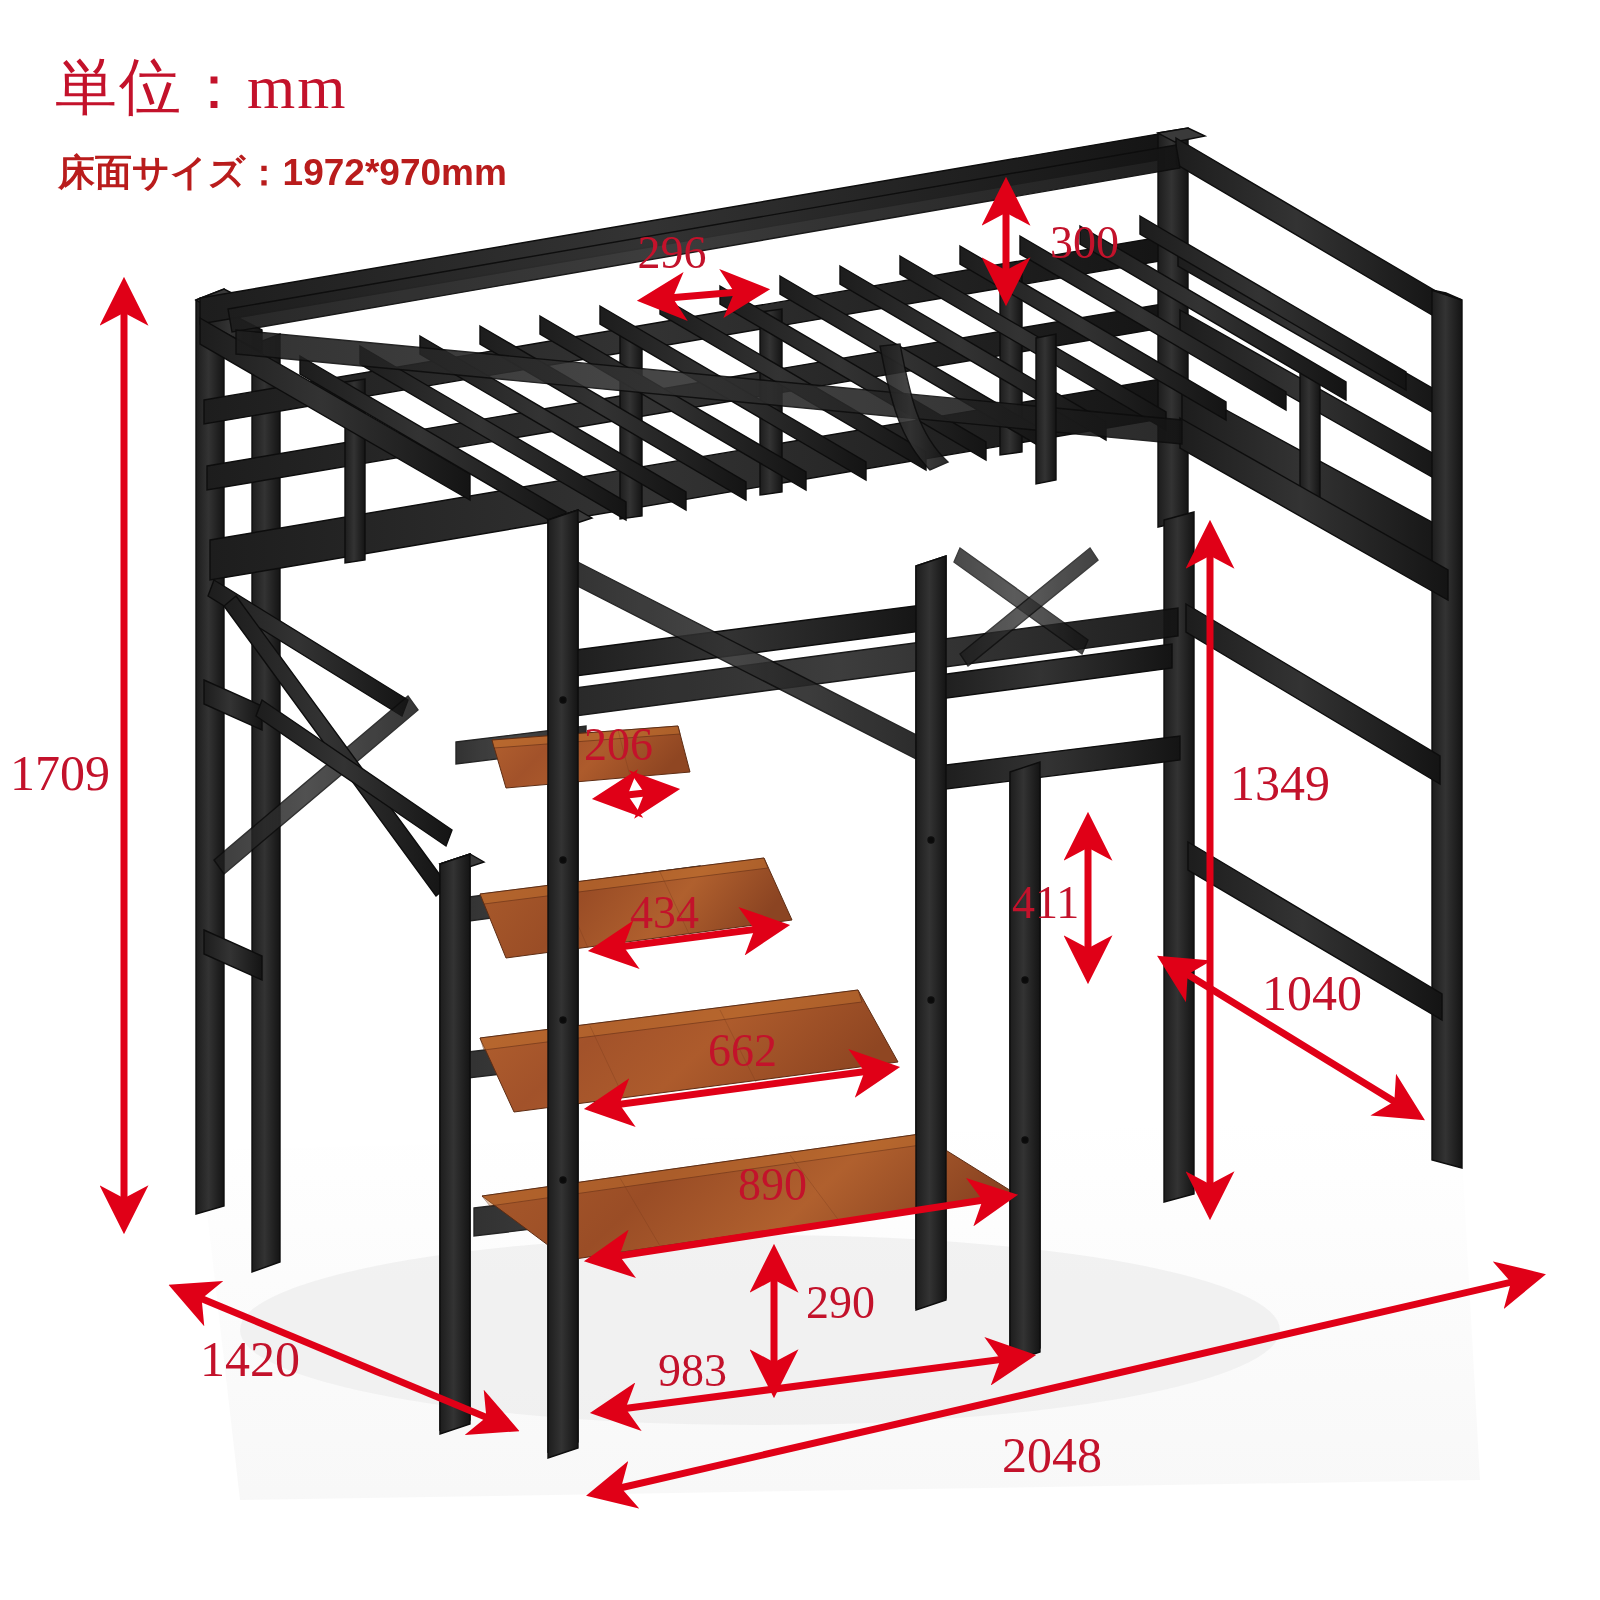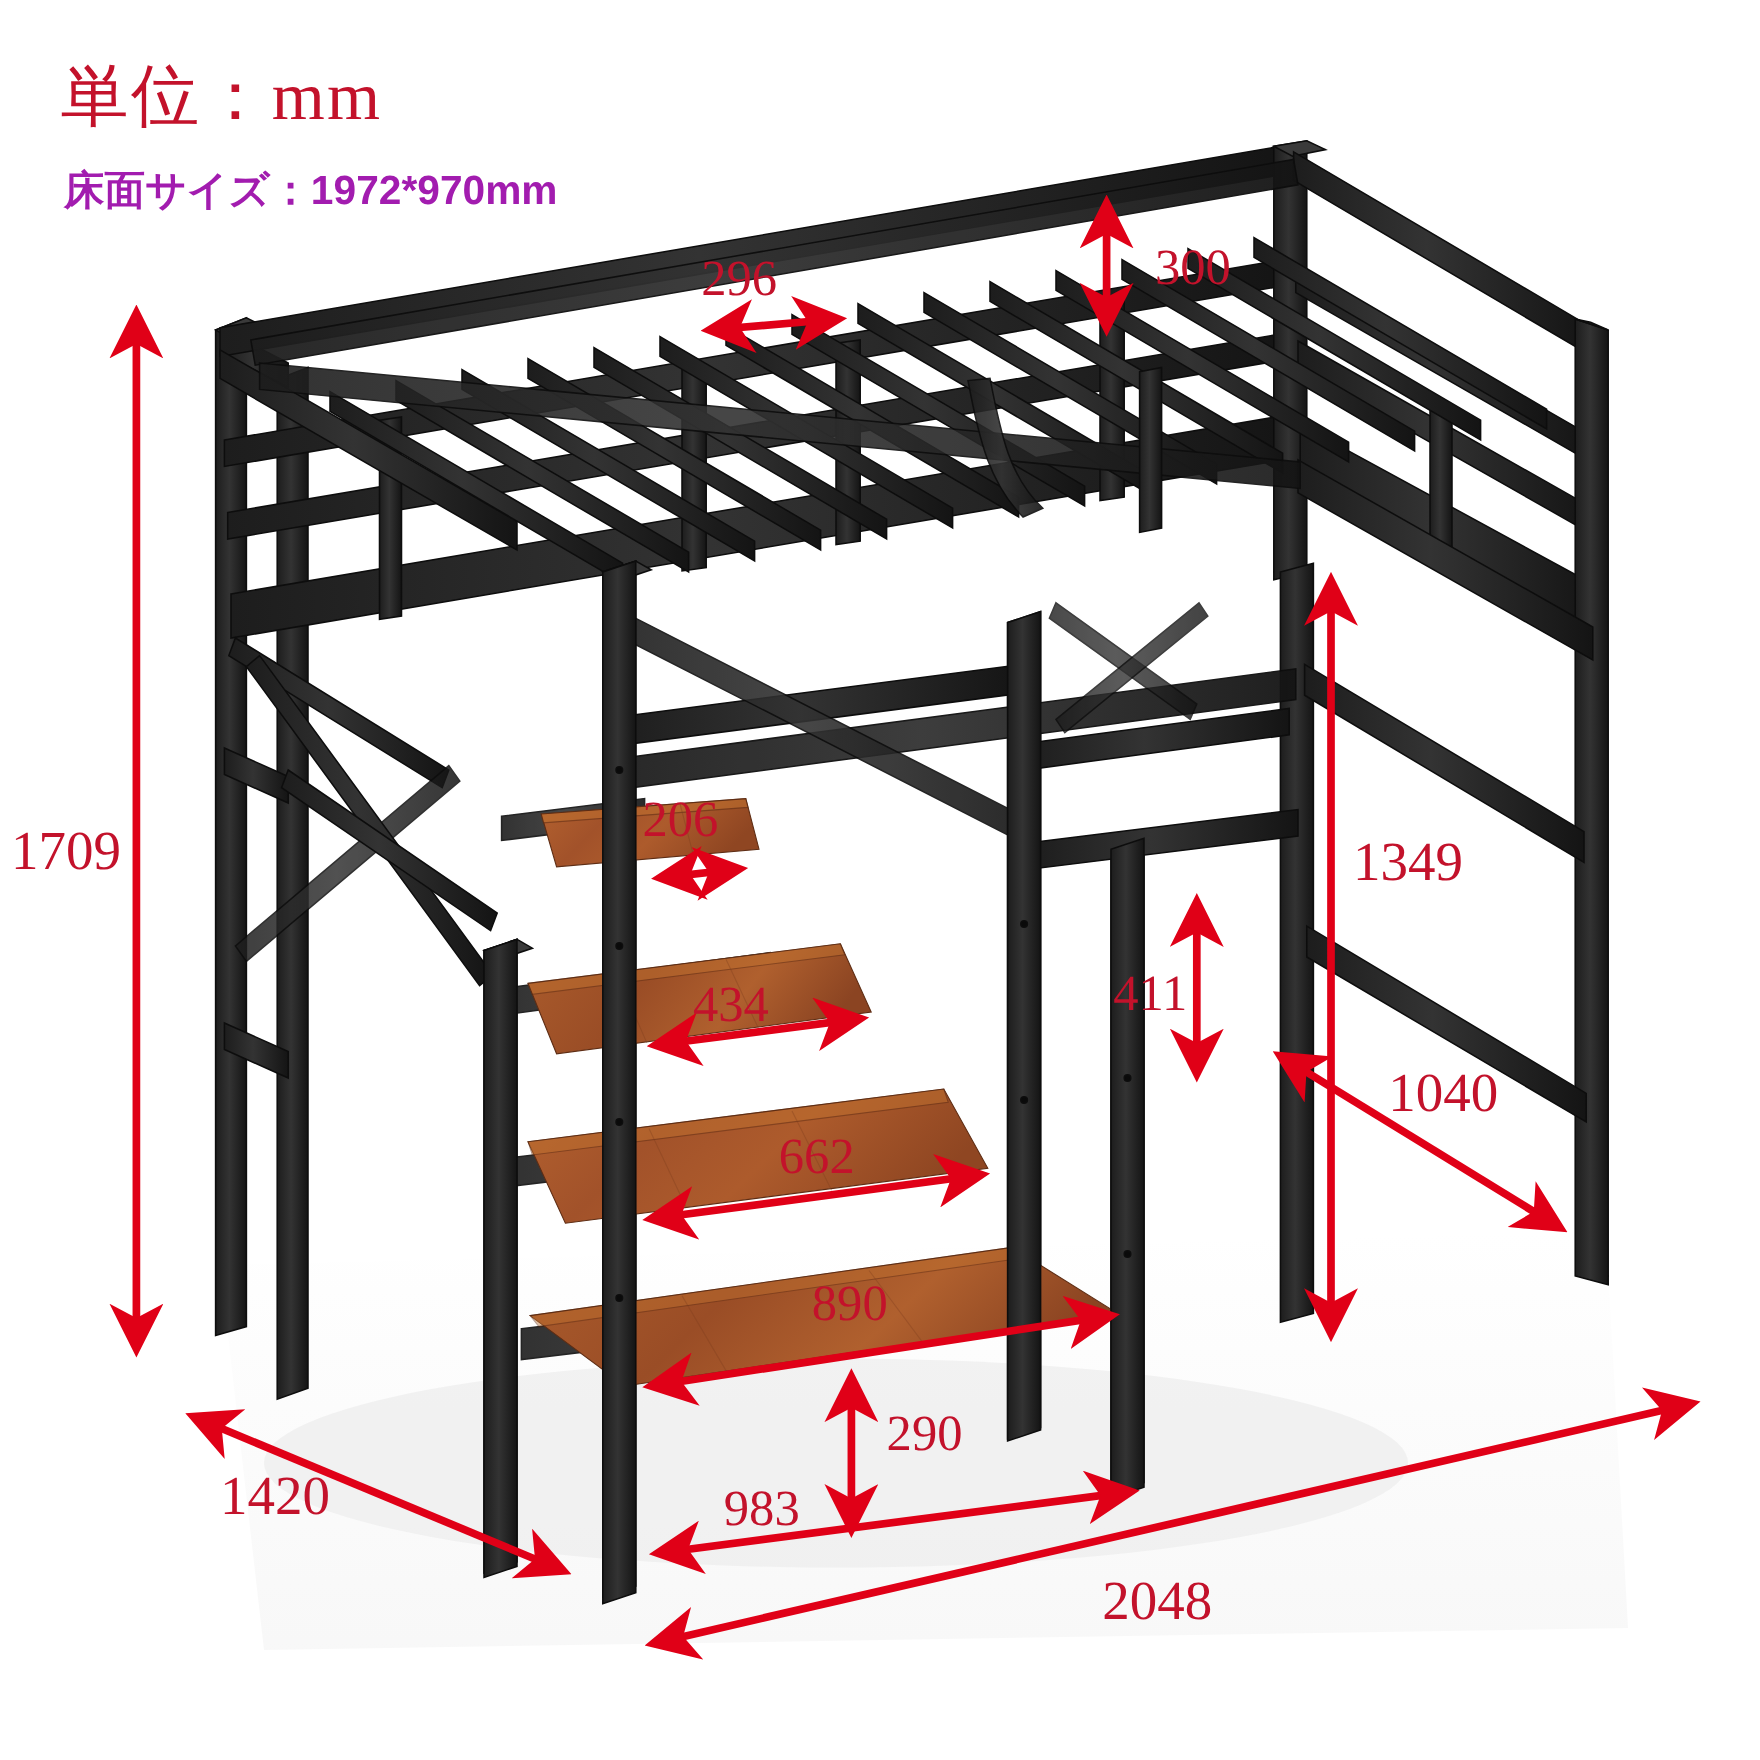--- a/index.html
+++ b/index.html
@@ -3,21 +3,21 @@
 <meta charset="utf-8">
 <style>
   html,body{margin:0;padding:0;background:#fff;}
   body{width:1600px;height:1600px;overflow:hidden;
        font-family:"Liberation Sans",sans-serif;}
   #stage{position:relative;width:1600px;height:1124px;
          background:#ffffff;padding-left:13px;}
   .hdr-unit{position:absolute;left:55px;top:45px;color:#c3122b;
             font-family:"Liberation Serif",serif;font-size:62px;
             letter-spacing:2px;white-space:nowrap;}
-  .hdr-floor{position:absolute;left:58px;top:148px;color:#a21caf;
+  .hdr-floor{position:absolute;left:58px;top:148px;color:#b91c1c;
              font-family:"Liberation Sans",sans-serif;font-weight:bold;
              font-size:37px;white-space:nowrap;}
   svg{position:absolute;left:0;top:0;}
   .dimtxt{font-family:"Liberation Serif",serif;fill:#c3122b;
           font-size:46px;}
   .dimtxt.big{font-size:50px;}
 </style>
 </head>
 <body>
 

